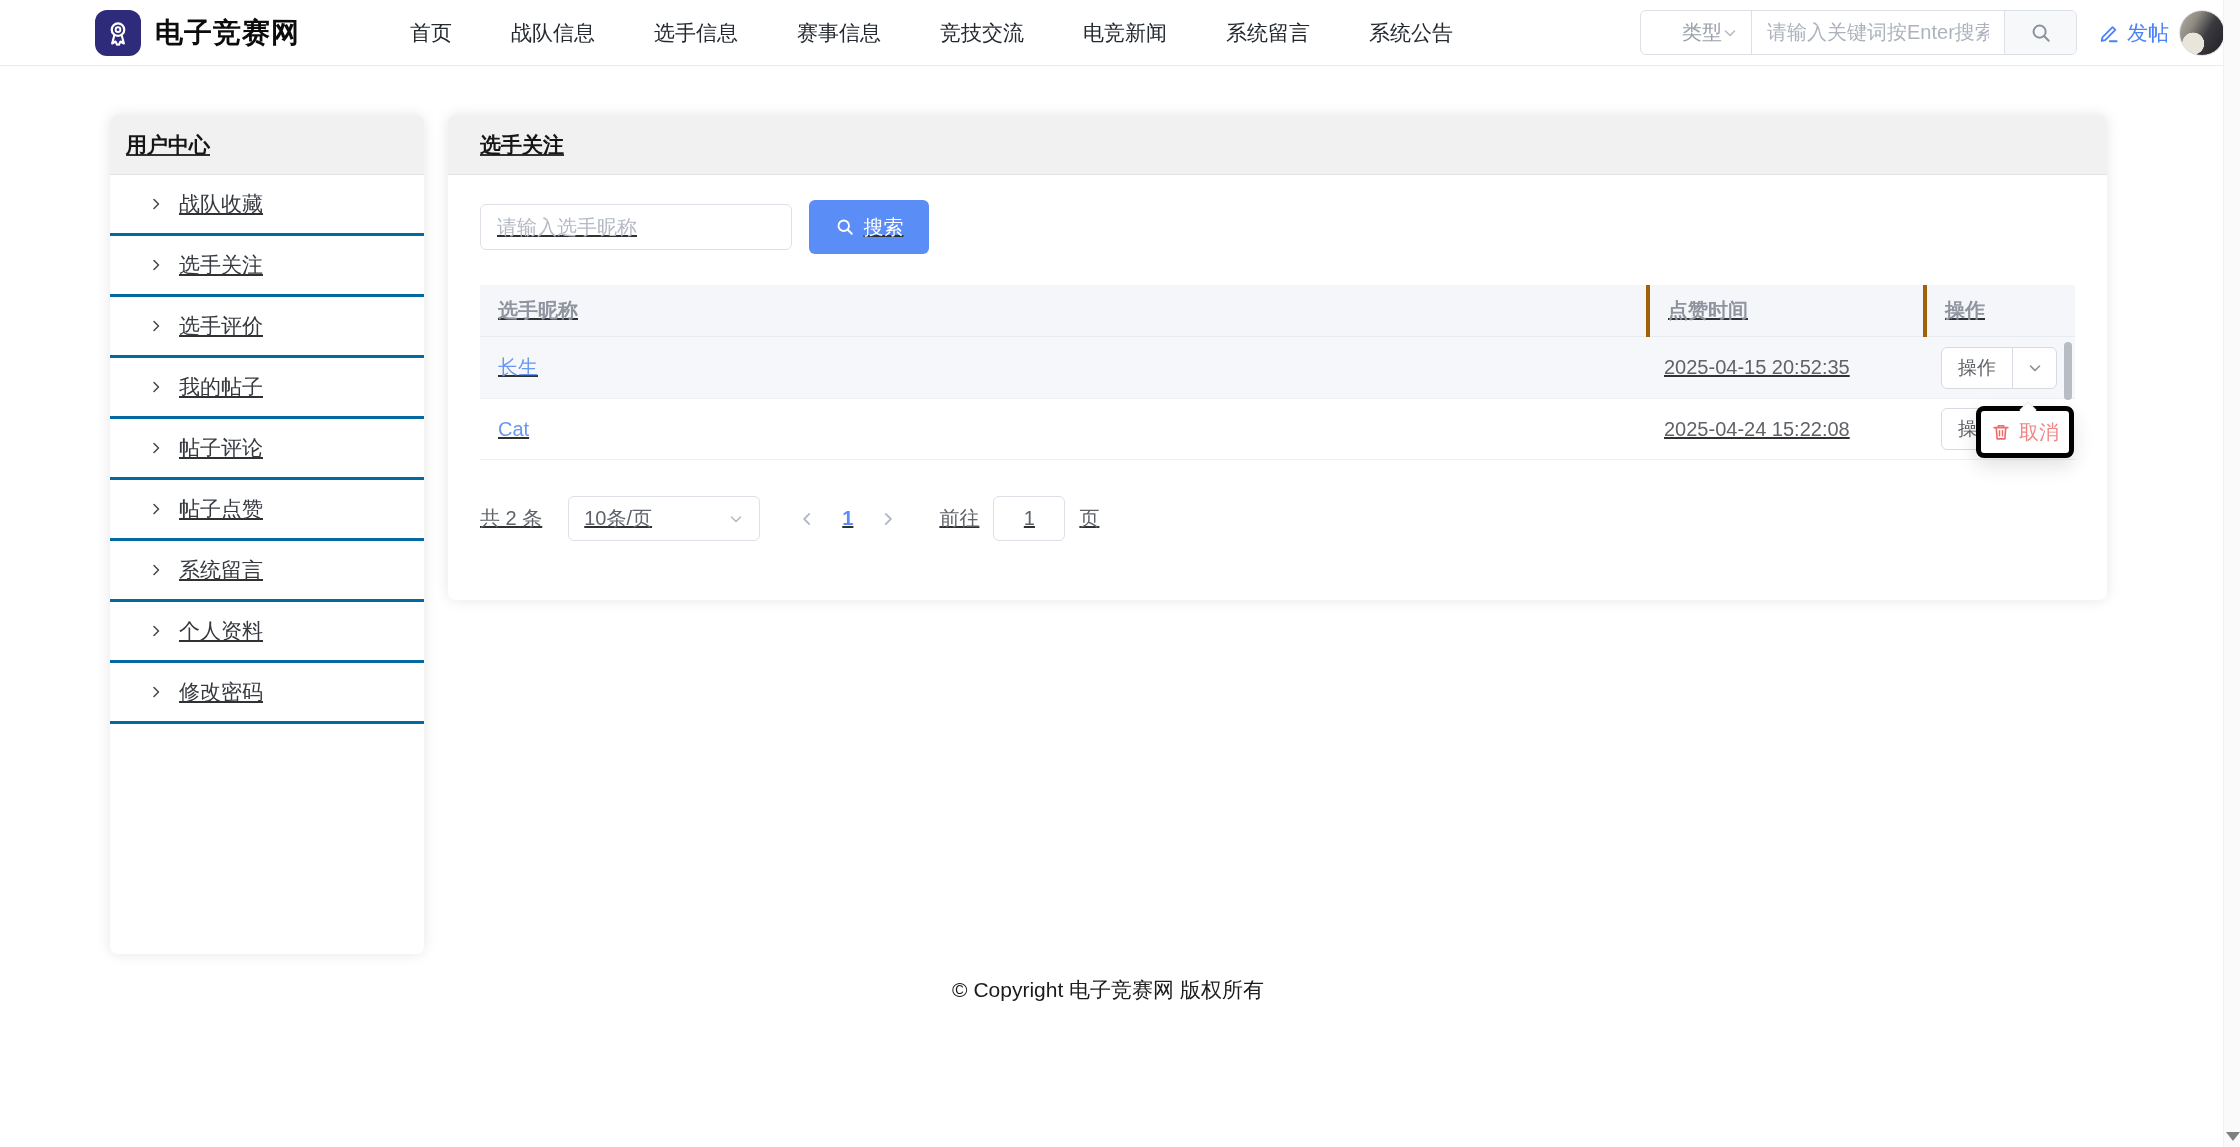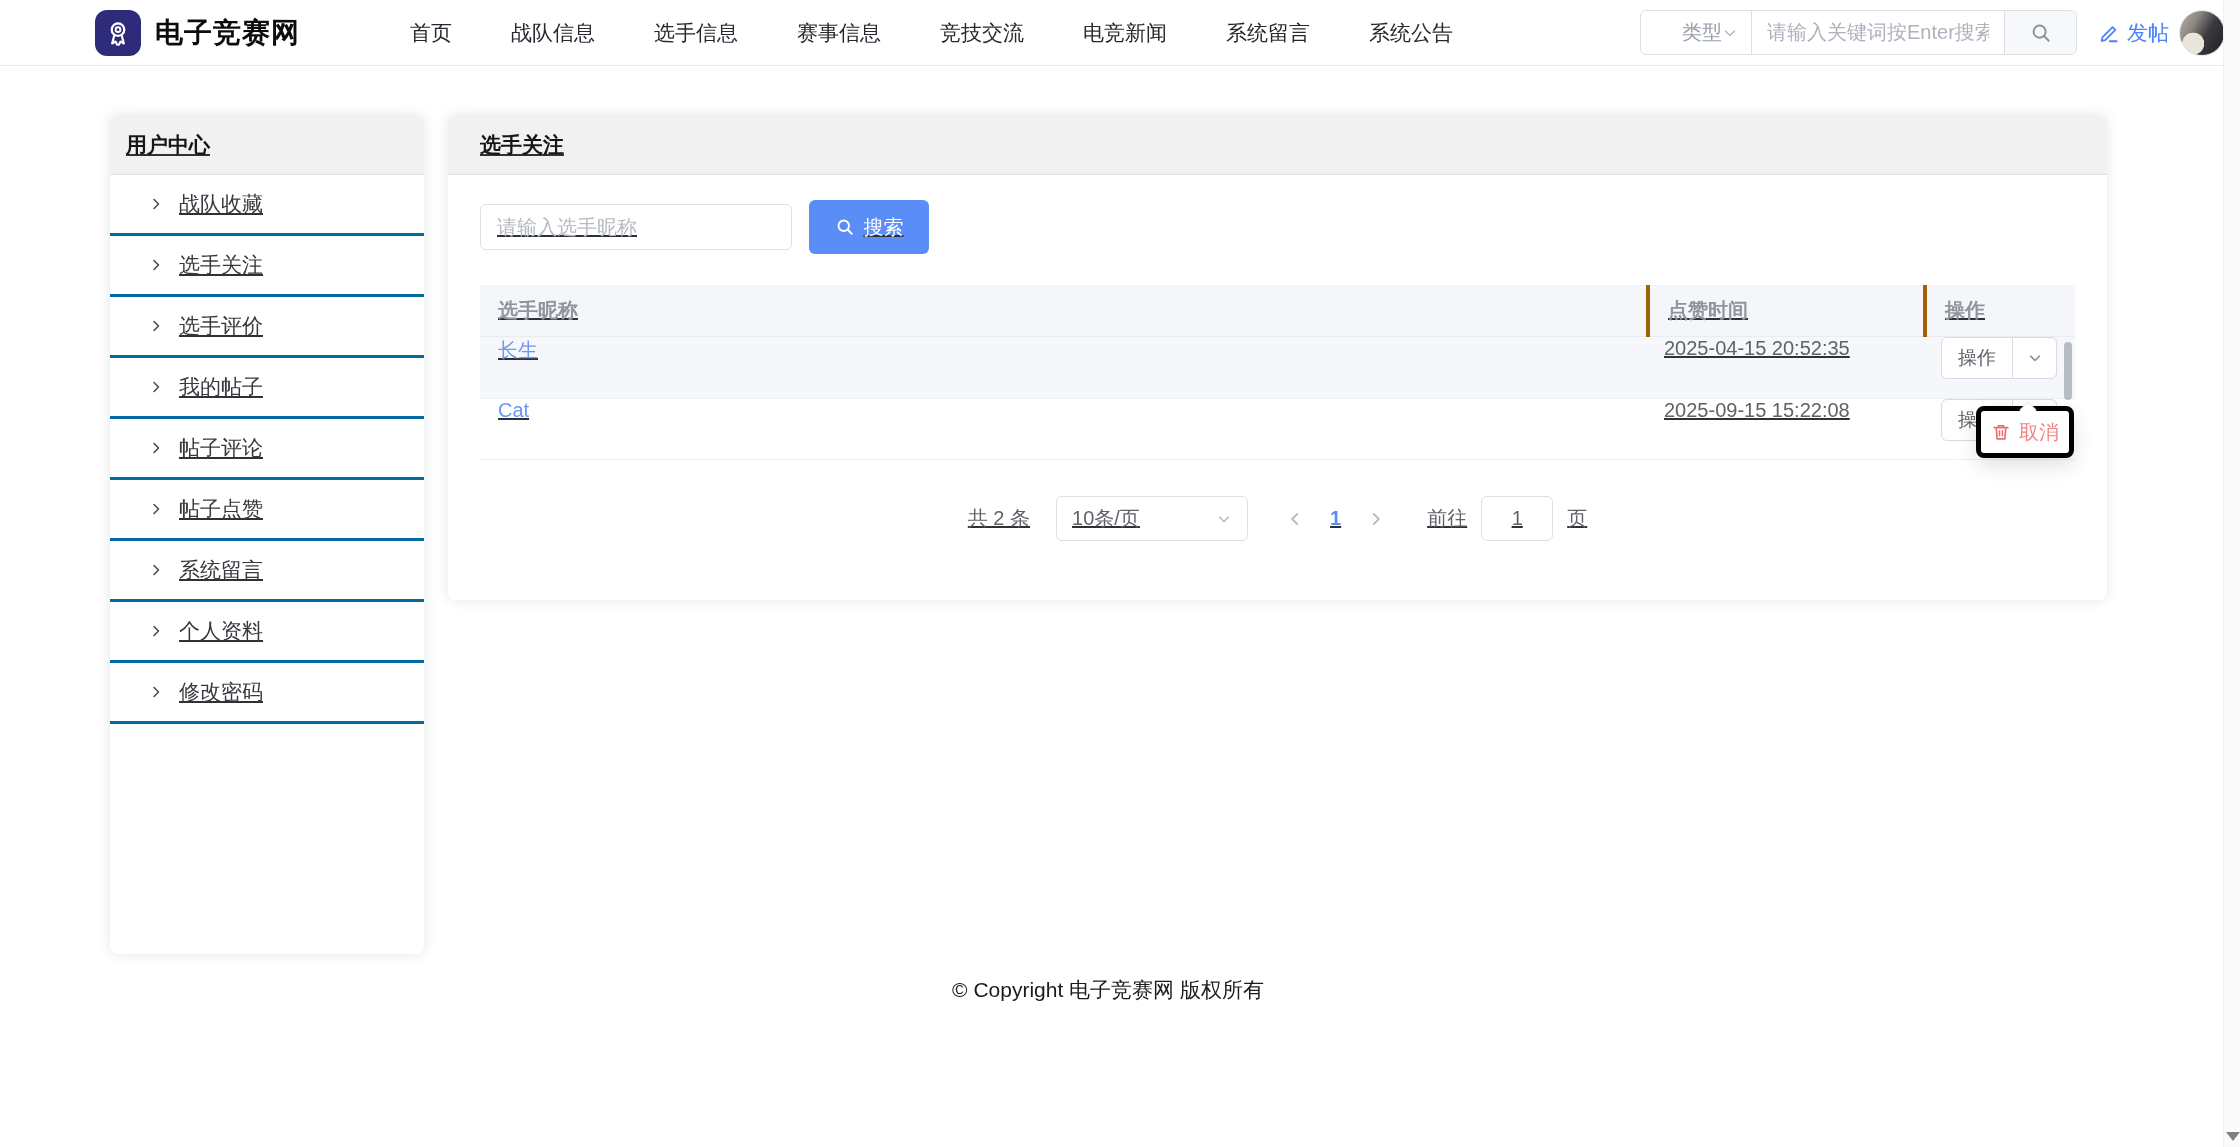--- a/index.html
+++ b/index.html
@@ -90,21 +90,21 @@
     align-items:center; justify-content:center; gap:9px; cursor:pointer;
     font-family:inherit;
   }
 
   
   .table-wrap { margin-top:31px; position:relative; border-bottom:1px solid #eef0f5; }
   .t-head {
     display:flex; height:52px; align-items:center; background:#f5f6fa;
     border-bottom:1px solid #e8ebf0; color:#8f949e; font-weight:700; font-size:20px;
   }
-  .t-row { display:flex; height:61px; font-size:20px; color:#5f6368; }
+  .t-row { display:flex; height:61px; align-items:center; font-size:20px; color:#5f6368; }
   .t-row + .t-row { border-top:1px solid #eef0f5; }
   .t-row.striped { background:#f6f7fa; }
   .c1 { flex:1; padding-left:18px; }
   .c2 { width:277px; padding-left:18px; flex:none; }
   .c3 { width:152px; padding-left:18px; flex:none; }
   .t-head .c2, .t-head .c3 { border-left:4px solid #a16207; height:52px; display:flex; align-items:center; }
   .link { color:#6b97f3; cursor:pointer; }
 
   .split-btn {
     display:inline-flex; align-items:stretch; height:42px; border:1px solid #d6dae2;
@@ -128,21 +128,21 @@
     display:flex; align-items:center; justify-content:center; gap:8px;
     font-size:20px; color:#f08585; z-index:20; cursor:pointer;
   }
   .dropdown-pop .arrow {
     position:absolute; top:-7px; left:41px; width:12px; height:12px; background:#fff;
     border-left:1px solid #e9ebf0; border-top:1px solid #e9ebf0; transform:rotate(45deg);
   }
 
   
   .pager {
-    margin-top:36px; display:flex; align-items:center; justify-content:center;
+    margin-top:36px; display:flex; align-items:center; justify-content:flex-start;
     font-size:20px; color:#5f6368;
   }
   .pg-select {
     margin-left:26px; width:192px; height:45px; border:1px solid #dcdfe6; border-radius:6px;
     display:flex; align-items:center; justify-content:space-between; padding:0 15px;
     color:#5f6368; cursor:pointer;
   }
   .pg-arrow { color:#b4bac4; display:flex; cursor:pointer; }
   .pg-prev { margin-left:38px; }
   .pg-page { margin-left:26px; color:#5a8df5; font-weight:700; cursor:pointer; }
@@ -349,21 +349,21 @@
                 <svg width="16" height="16" viewBox="0 0 16 16">
                     <path d="M3.5 6 L8 10.5 L12.5 6" fill="none" stroke="currentColor" stroke-width="1.6" stroke-linecap="round" stroke-linejoin="round"></path>
                   </svg>
               </span>
             </span>
           </div>
         </div>
 
         <div class="t-row">
           <div class="c1"><span class="link">Cat</span></div>
-          <div class="c2">2025-09-15 15:22:08</div>
+          <div class="c2">2025-04-24 15:22:08</div>
           <div class="c3">
             <span class="split-btn">
               <span class="split-main">操作</span>
               <span class="split-caret">
                 <svg width="16" height="16" viewBox="0 0 16 16">
                     <path d="M3.5 6 L8 10.5 L12.5 6" fill="none" stroke="currentColor" stroke-width="1.6" stroke-linecap="round" stroke-linejoin="round"></path>
                   </svg>
               </span>
             </span>
           </div>

